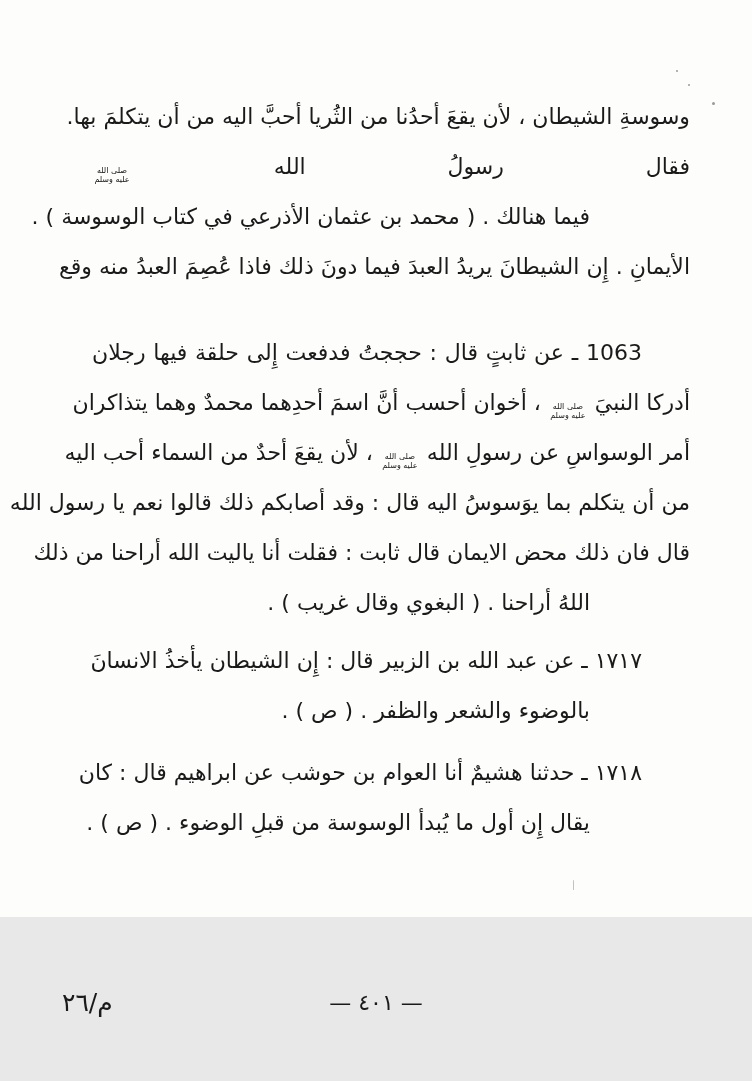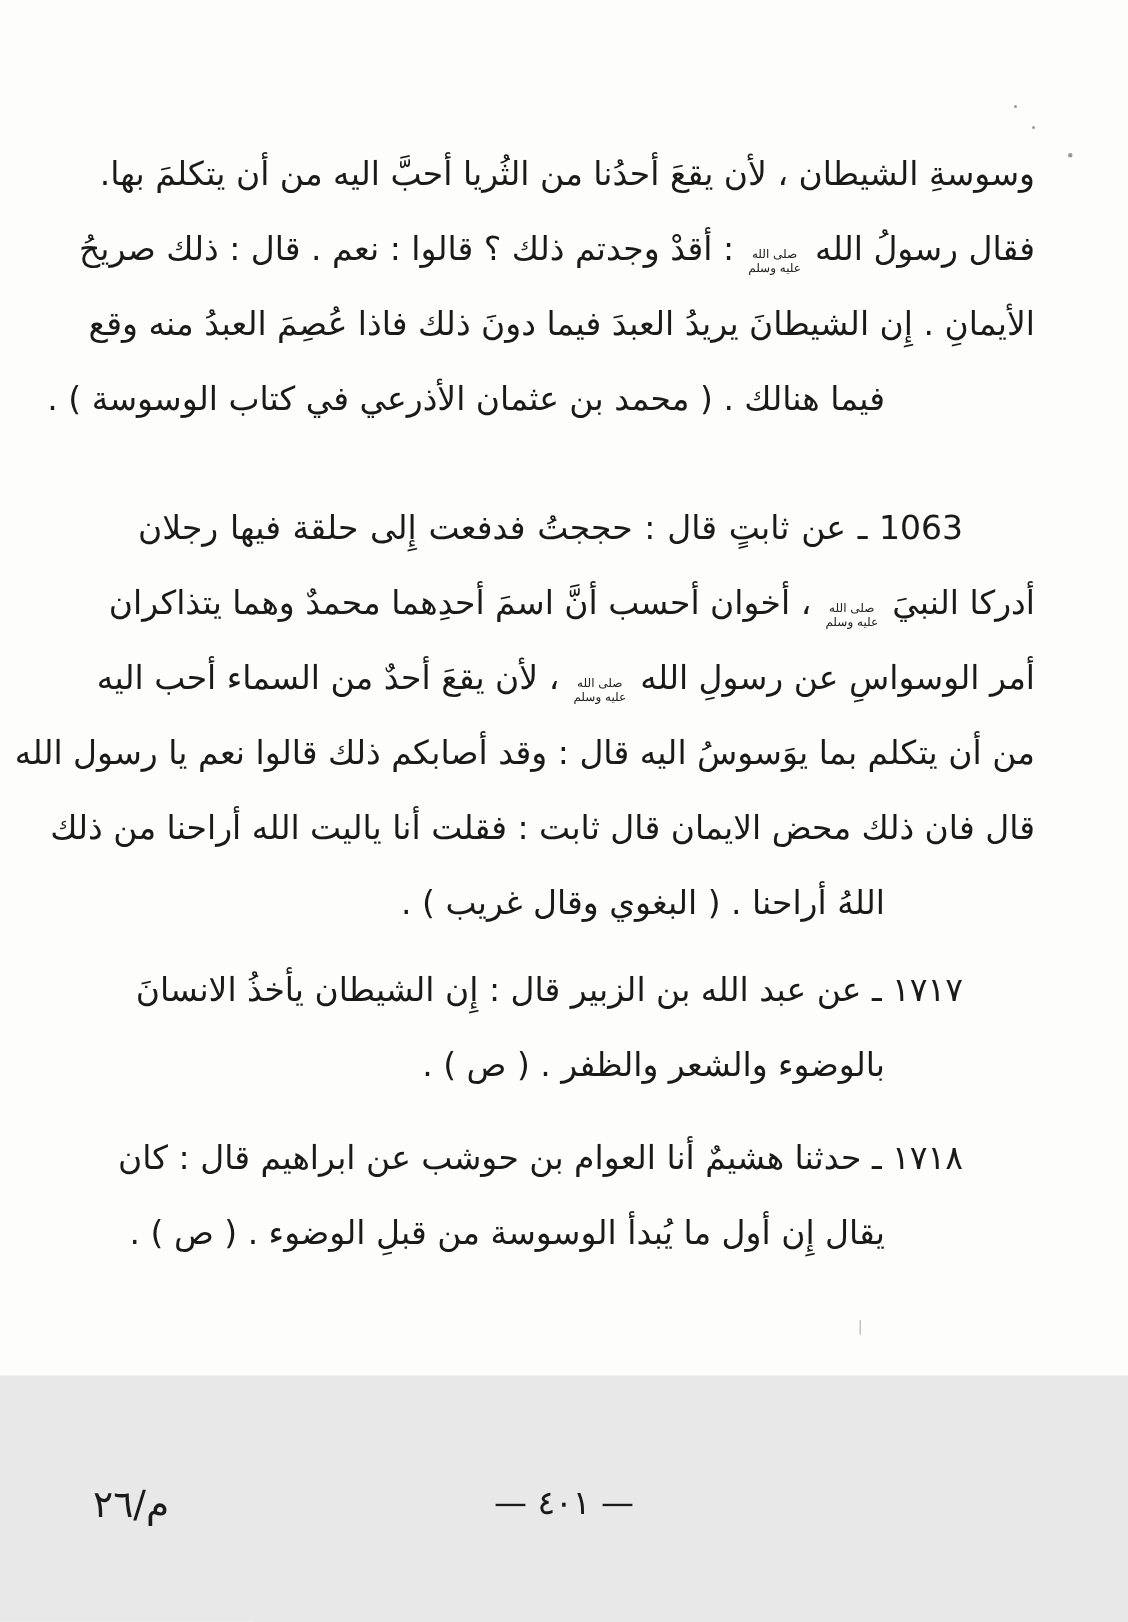--- a/index.html
+++ b/index.html
@@ -99,24 +99,23 @@
 <div class="page">
 
   <div class="para">
     <div class="line">وسوسةِ الشيطان ، لأن يقعَ أحدُنا من الثُريا أحبَّ اليه من أن يتكلمَ بها.</div>
     <div class="line">
       <span>فقال رسولُ الله</span>
       <span class="seal">
         <span>صلى الله</span>
         <span>عليه وسلم</span>
       </span>
-      <span>: أقدْ وجدتم ذلك ؟ قالوا : نعم . قال : ذلك صريحُ</span>
     </div>
+    <div class="line end">فيما هنالك . ( محمد بن عثمان الأذرعي في كتاب الوسوسة ) .</div>
     <div class="line">الأيمانِ . إِن الشيطانَ يريدُ العبدَ فيما دونَ ذلك فاذا عُصِمَ العبدُ منه وقع</div>
-    <div class="line end">فيما هنالك . ( محمد بن عثمان الأذرعي في كتاب الوسوسة ) .</div>
   </div>
 
   <div class="para gap-lg">
     <div class="line first">1063 ـ عن ثابتٍ قال : حججتُ فدفعت إِلى حلقة فيها رجلان</div>
     <div class="line">
       <span>أدركا النبيَ</span>
       <span class="seal">
         <span>صلى الله</span>
         <span>عليه وسلم</span>
       </span>

